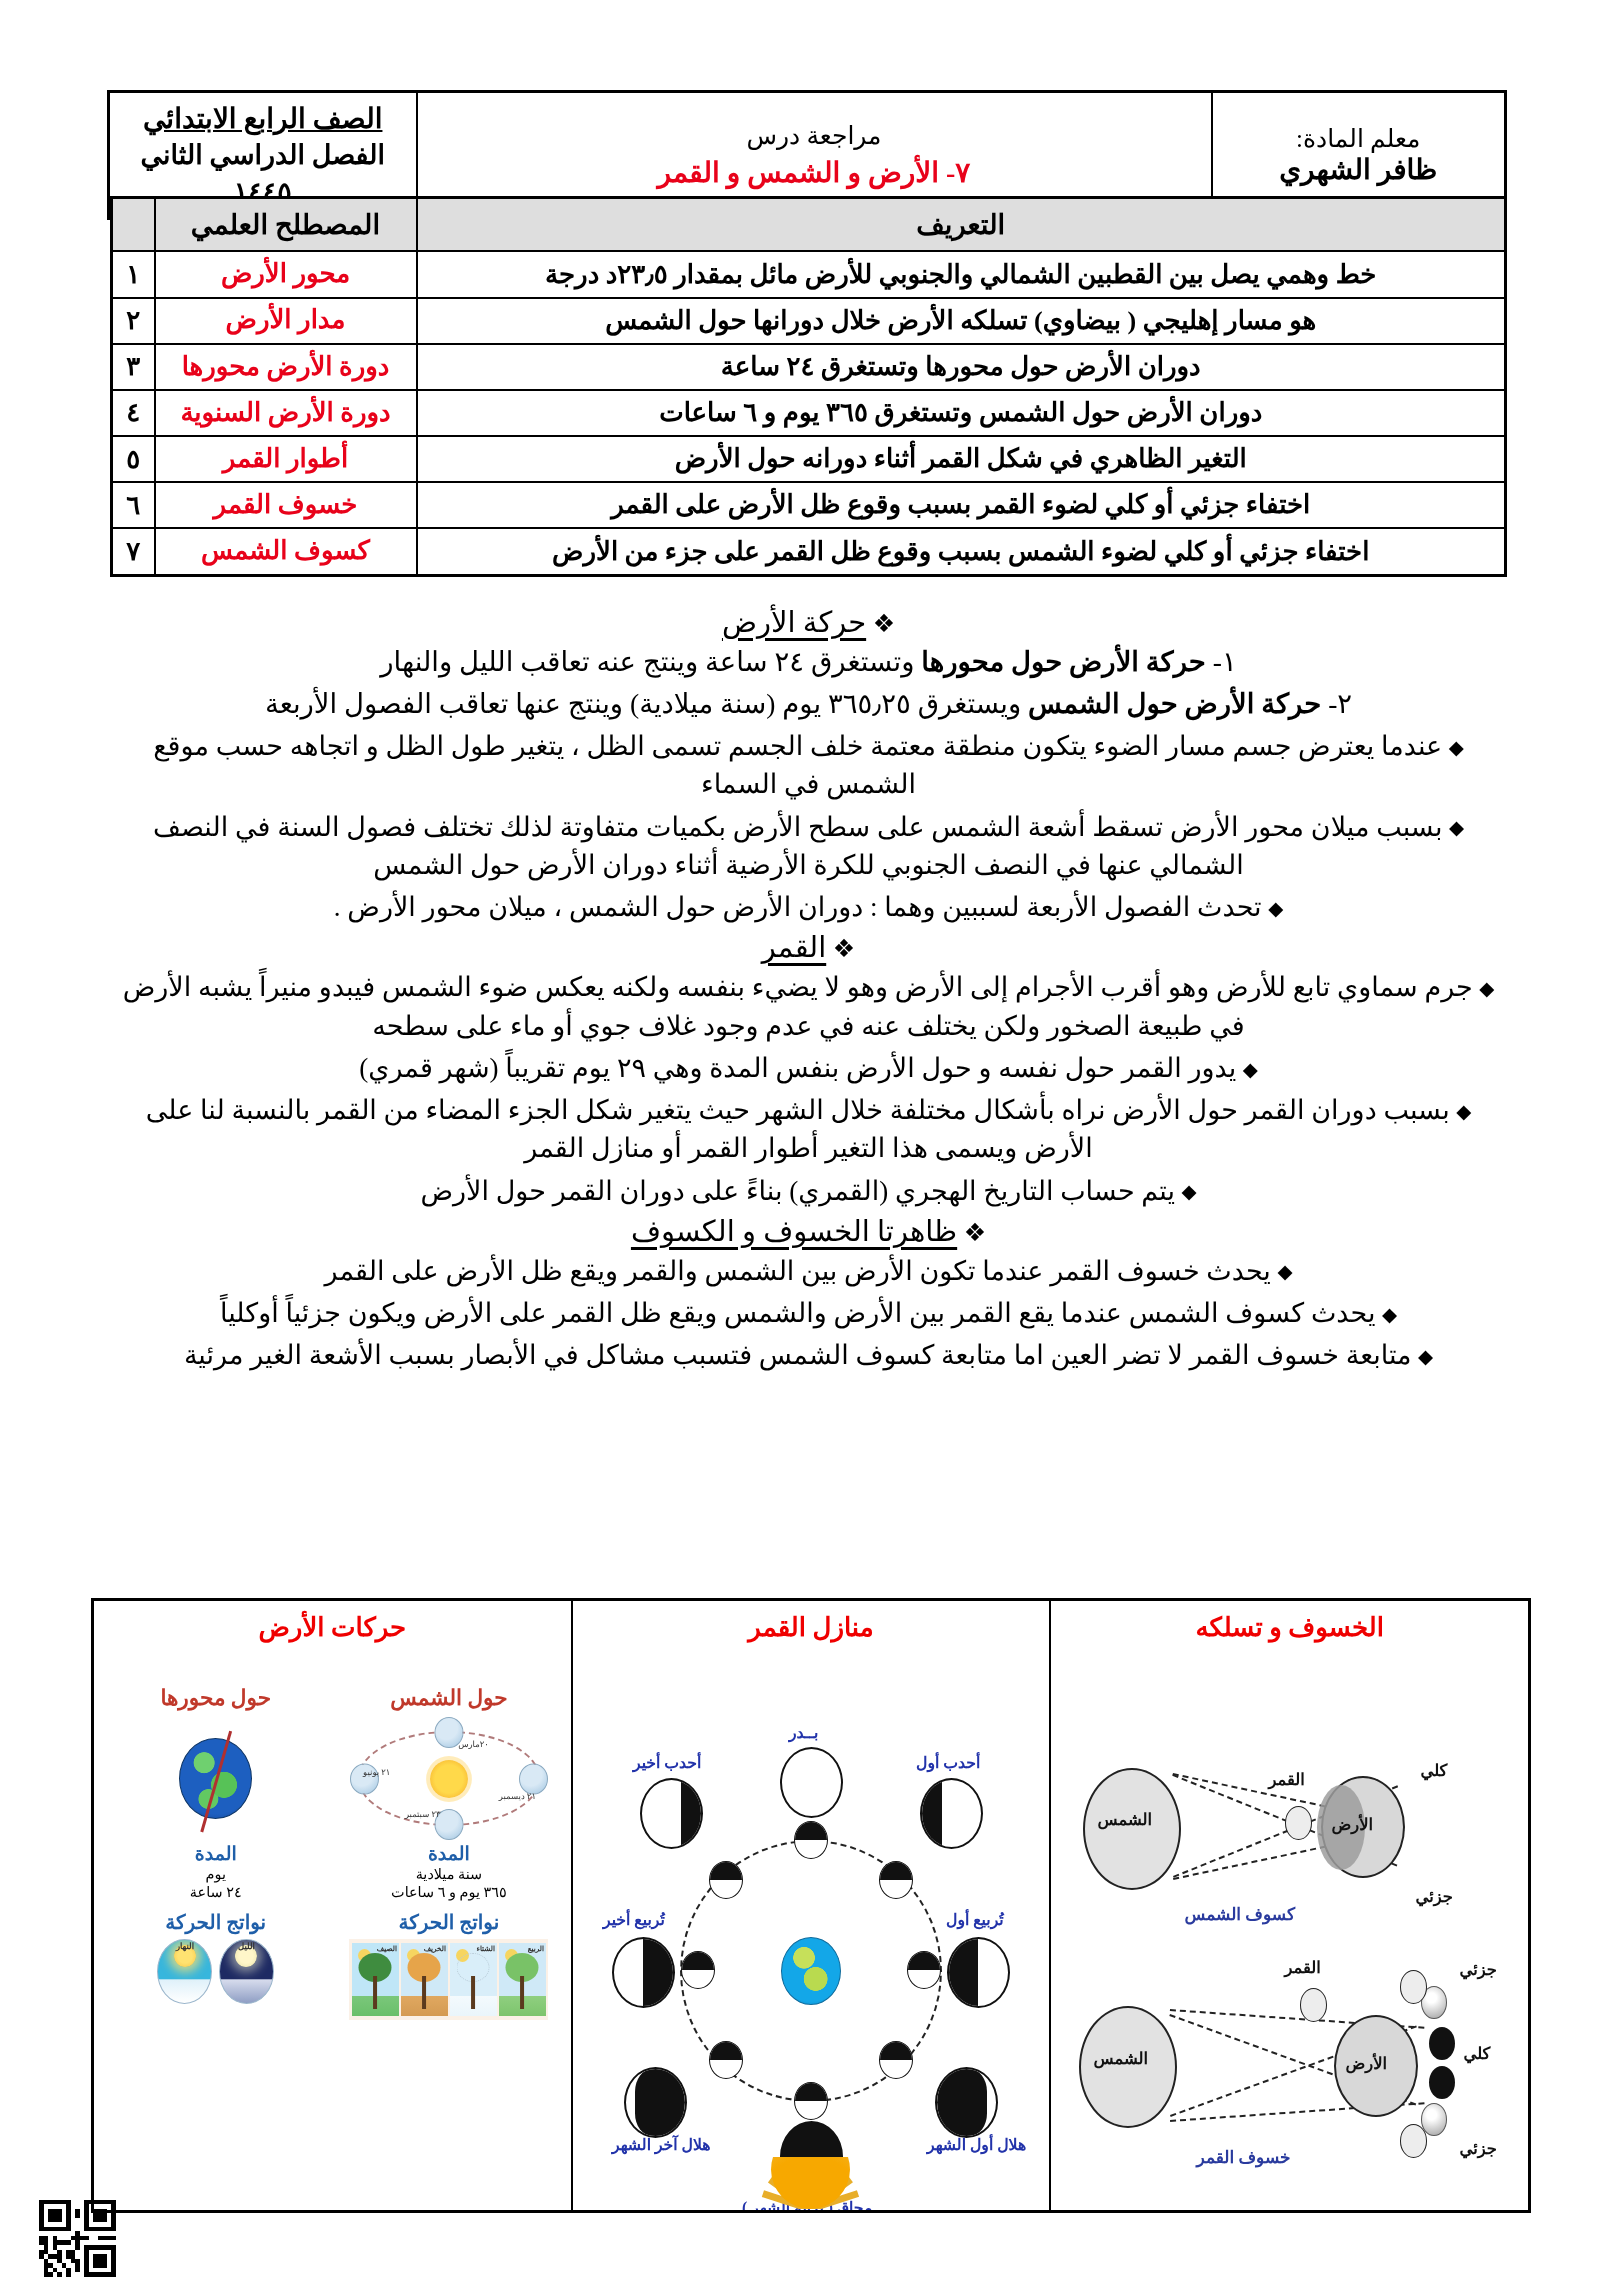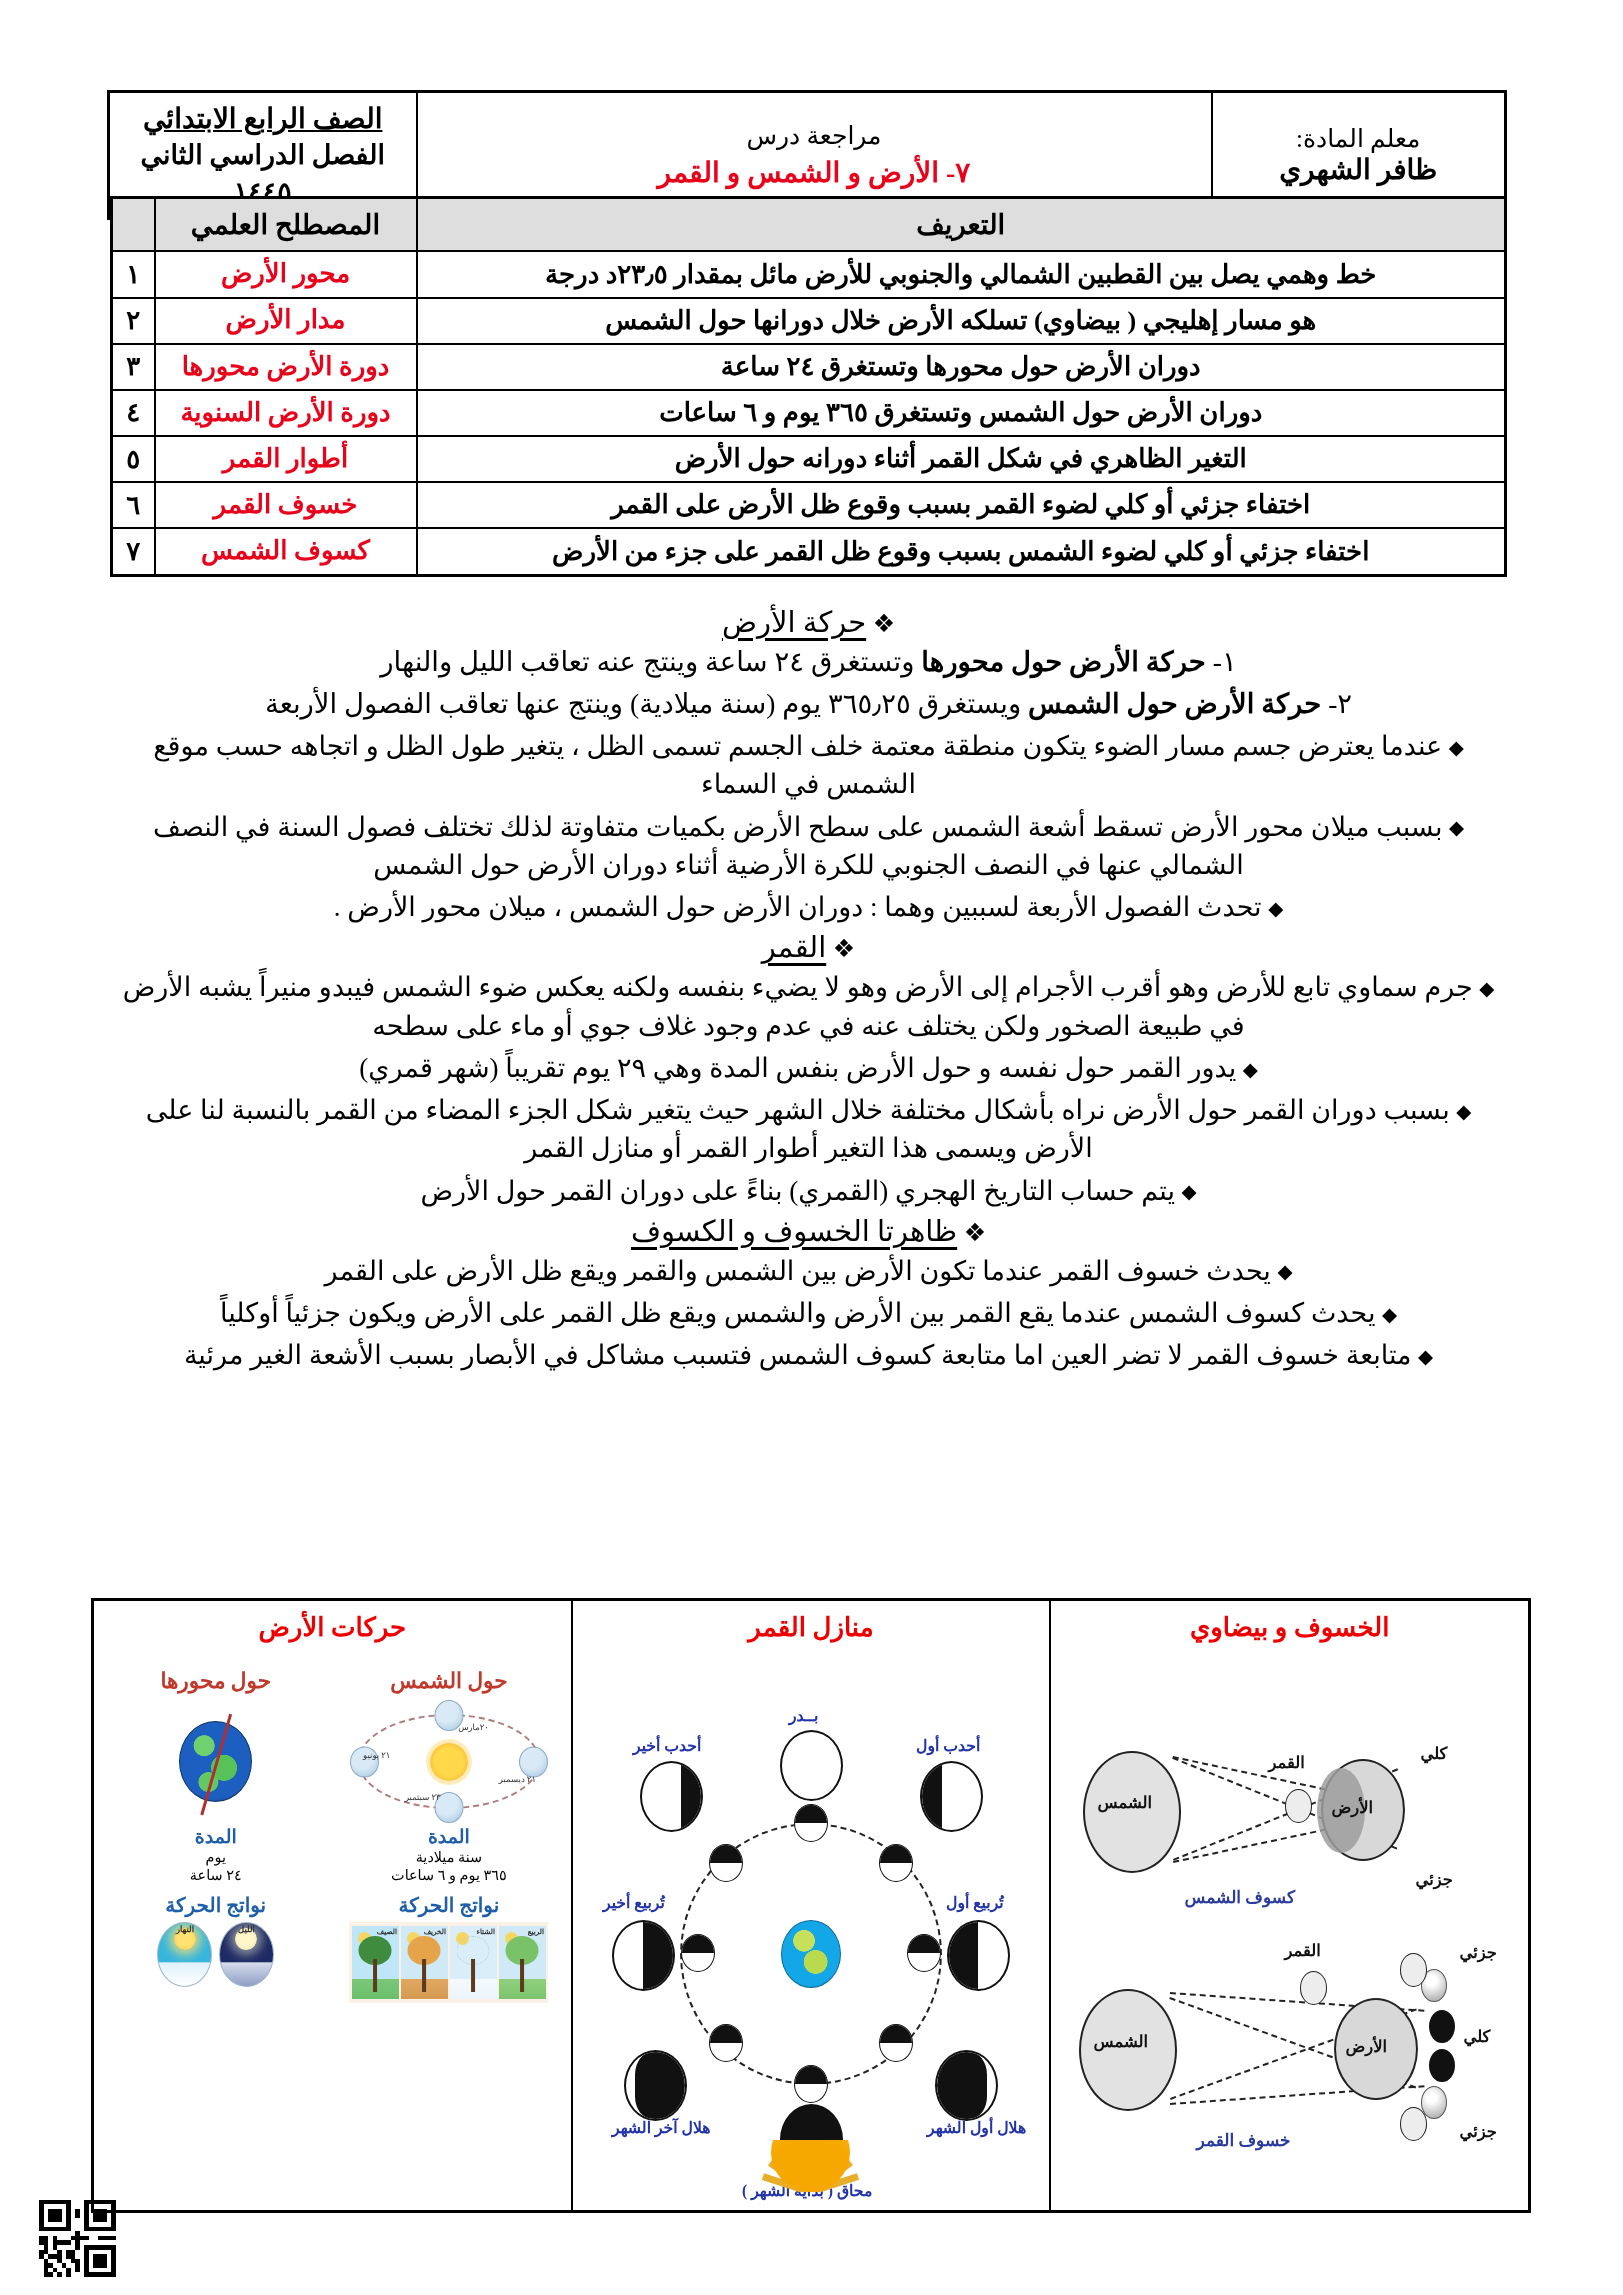--- a/index.html
+++ b/index.html
@@ -139,21 +139,21 @@
     position: relative;
     padding: 10.5px 5.2px 5.2px 5.2px;
     overflow: hidden;
   }
   .panel:last-child { border-left: none; }
   .panel-title {
     text-align: center;
     font-size: 26px;
     font-weight: bold;
     color: #ef0000;
-    margin-bottom: 3px;
+    margin-bottom: 20px;
     letter-spacing: 0px;
   }
 
   
   .em-cols { display: flex; flex-direction: row; height: 543px; }
   .em-col { flex: 1 1 0; display: flex; flex-direction: column; align-items: center; }
   .em-head { font-size: 21.6px; color: #c0392b; font-weight: bold; margin-top: 22px; }
   .em-fig { height: 118px; display: flex; align-items: center; justify-content: center; margin-top: 9.2px; }
   .em-label { font-size: 19px; color: #1f5fa9; margin-top: 3.9px; font-weight: bold; }
   .em-val { font-size: 14.4px; line-height: 1.25; text-align: center; }
@@ -400,21 +400,21 @@
     <div id="eclipse-bullets">
         <div class="bullet-line"><span class="bl">◆</span><span>يحدث خسوف القمر عندما تكون الأرض بين الشمس والقمر ويقع ظل الأرض على القمر</span></div>
         <div class="bullet-line"><span class="bl">◆</span><span>يحدث كسوف الشمس عندما يقع القمر بين الأرض والشمس ويقع ظل القمر على الأرض ويكون جزئياً أوكلياً</span></div>
         <div class="bullet-line"><span class="bl">◆</span><span>متابعة خسوف القمر لا تضر العين اما متابعة كسوف الشمس فتسبب مشاكل في الأبصار بسبب الأشعة الغير مرئية</span></div>
       </div>
   </div>
 
   <div class="panels">
 
     <div class="panel">
-      <div class="panel-title">الخسوف و بيضاوي</div>
+      <div class="panel-title">الخسوف و تسلكه</div>
       <div class="ec-wrap">
 
         <div class="ec-fig" style="top:59px;height:216px;">
           <div class="ec-sun" style="left:26px;top:46px;"></div>
           <div class="ec-lab" style="left:41px;top:88px;">الشمس</div>
 
           <div class="ec-ray" style="left:116px;top:51px;width:236px;transform:rotate(12deg);"></div>
           <div class="ec-ray" style="left:116px;top:156px;width:236px;transform:rotate(-12deg);"></div>
           <div class="ec-ray" style="left:116px;top:52px;width:242px;transform:rotate(22deg);"></div>
           <div class="ec-ray" style="left:116px;top:154px;width:242px;transform:rotate(-22deg);"></div>

